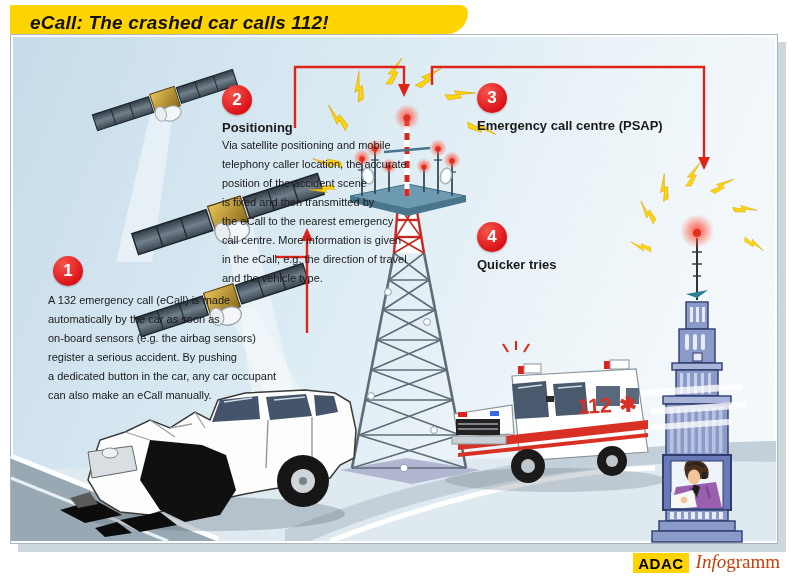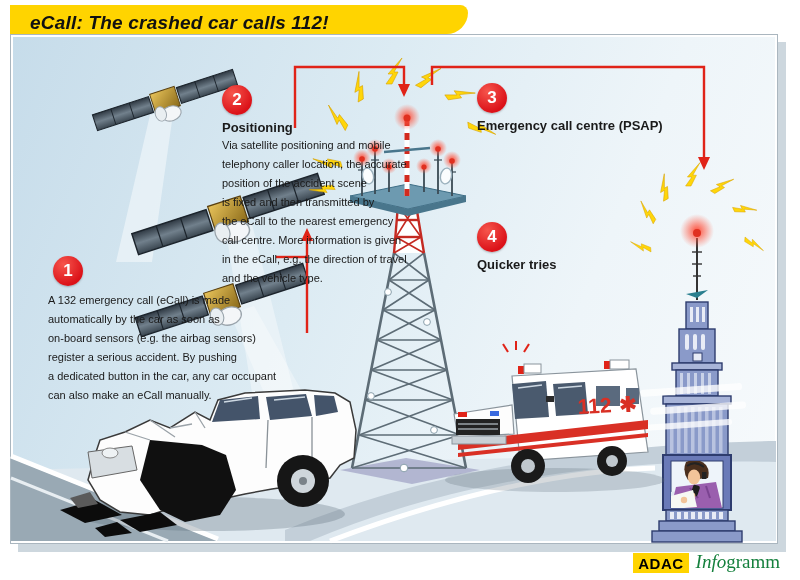--- a/index.html
+++ b/index.html
@@ -25,21 +25,21 @@
   .step h3{margin:0 0 1px 0;font-size:13px;font-weight:bold;}
   .step p{margin:0;font-size:11px;line-height:19px;white-space:pre-line;}
   #step-1{left:48px;top:256px;width:260px;} #step-1 .badge{margin-left:5px;}
   #step-2{left:222px;top:85px;width:220px;}
   #step-3{left:477px;top:83px;width:255px;}
   #step-4{left:477px;top:222px;width:255px;}
   
   #footer{position:absolute;right:20px;top:549px;height:24px;display:flex;align-items:flex-end;z-index:5;}
   #adac-box{background:#FFD400;color:#000;font-weight:bold;font-size:15px;
             padding:2px 5px 1px 5px;letter-spacing:.5px;}
-  #infogramm{font-family:"Liberation Serif","DejaVu Serif",serif;font-size:19px;color:#15803d;margin-left:7px;}
+  #infogramm{font-family:"Liberation Serif","DejaVu Serif",serif;font-size:19px;color:#c2410c;margin-left:7px;}
   #infogramm .it{font-style:italic;}
 </style>
 </head>
 <body>
 
 <div id="page">
 
   <div id="title-bar">
     <h1>eCall: The crashed car calls 112!</h1>
   </div>

